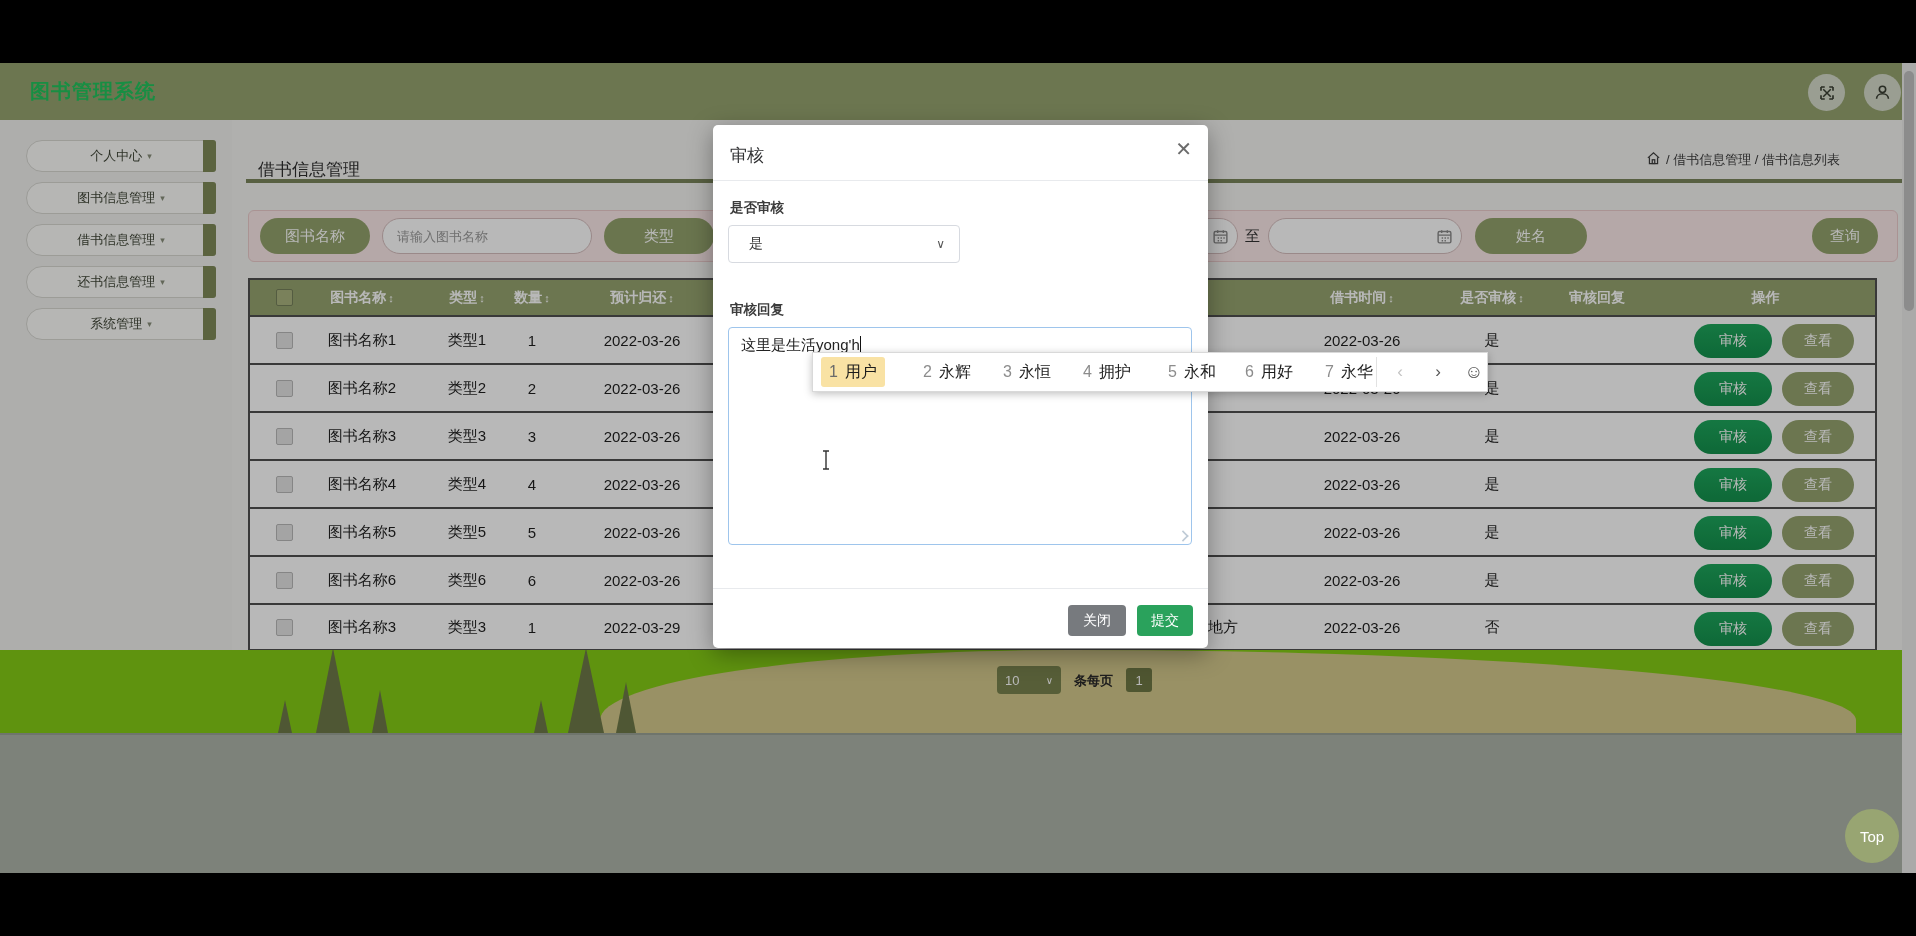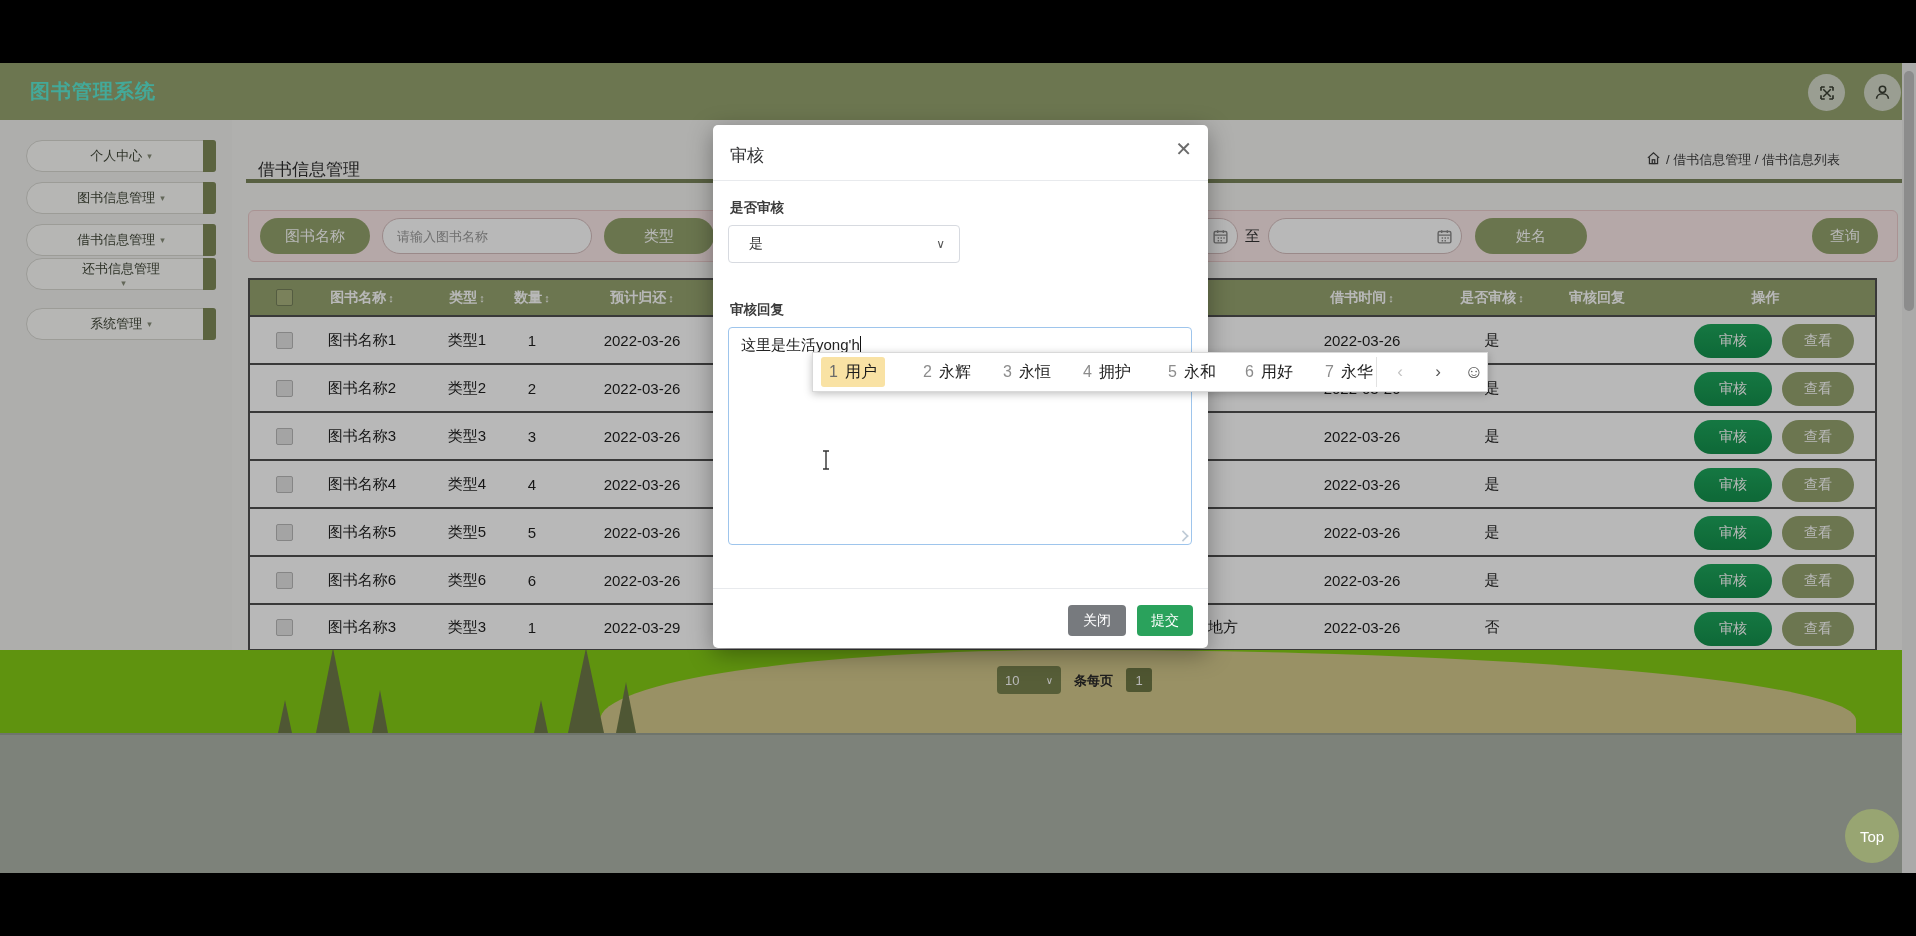--- a/index.html
+++ b/index.html
@@ -4,21 +4,21 @@
 <style>
   * { margin:0; padding:0; box-sizing:border-box; }
   html,body { background:#000; }
   body { font-family:"Liberation Sans","DejaVu Sans",sans-serif; }
   .screen { position:relative; width:1916px; height:936px; background:#000; overflow:hidden; }
 
   
   .page { position:absolute; left:0; top:63px; width:1916px; height:810px; background:#f4f4f2; }
 
   .appbar { position:absolute; left:0; top:63px; width:1916px; height:57px; background:#96a470; }
-  .app-title { position:absolute; left:30px; top:78px; font-size:20px; font-weight:bold; color:#5eead4; letter-spacing:1px; }
+  .app-title { position:absolute; left:30px; top:78px; font-size:20px; font-weight:bold; color:#22c55e; letter-spacing:1px; }
   .hdr-circle { position:absolute; top:74px; width:37px; height:37px; border-radius:50%; background:rgba(235,238,233,.75); display:flex; align-items:center; justify-content:center; }
   .hdr-circle svg { display:block; }
 
   
   .sidebar { position:absolute; left:0; top:120px; width:232px; height:753px; background:#f1f1ef; }
   .side-btn { position:absolute; left:26px; width:190px; height:32px; background:#fcfcfa; border:1px solid #d8d8d2;
               border-radius:16px 3px 3px 16px; display:flex; align-items:center; justify-content:center;
               font-size:13px; color:#3f4536; cursor:pointer; }
   .side-btn .cap { position:absolute; right:-1px; top:-1px; width:13px; height:32px; background:#7e8a58; border-radius:0 3px 3px 0; }
   .side-btn .caret { font-size:9px; color:#8a8f7c; margin-left:5px; }
@@ -149,21 +149,21 @@
     <div class="side-btn" style="top:62px;">
       <span>图书信息管理</span>
       <span class="caret">▾</span>
       <span class="cap"></span>
     </div>
     <div class="side-btn" style="top:104px;">
       <span>借书信息管理</span>
       <span class="caret">▾</span>
       <span class="cap"></span>
     </div>
-    <div class="side-btn" style="top:138px;flex-direction:column;">
+    <div class="side-btn" style="top:146px;">
       <span>还书信息管理</span>
       <span class="caret">▾</span>
       <span class="cap"></span>
     </div>
     <div class="side-btn" style="top:188px;">
       <span>系统管理</span>
       <span class="caret">▾</span>
       <span class="cap"></span>
     </div>
   </div>

